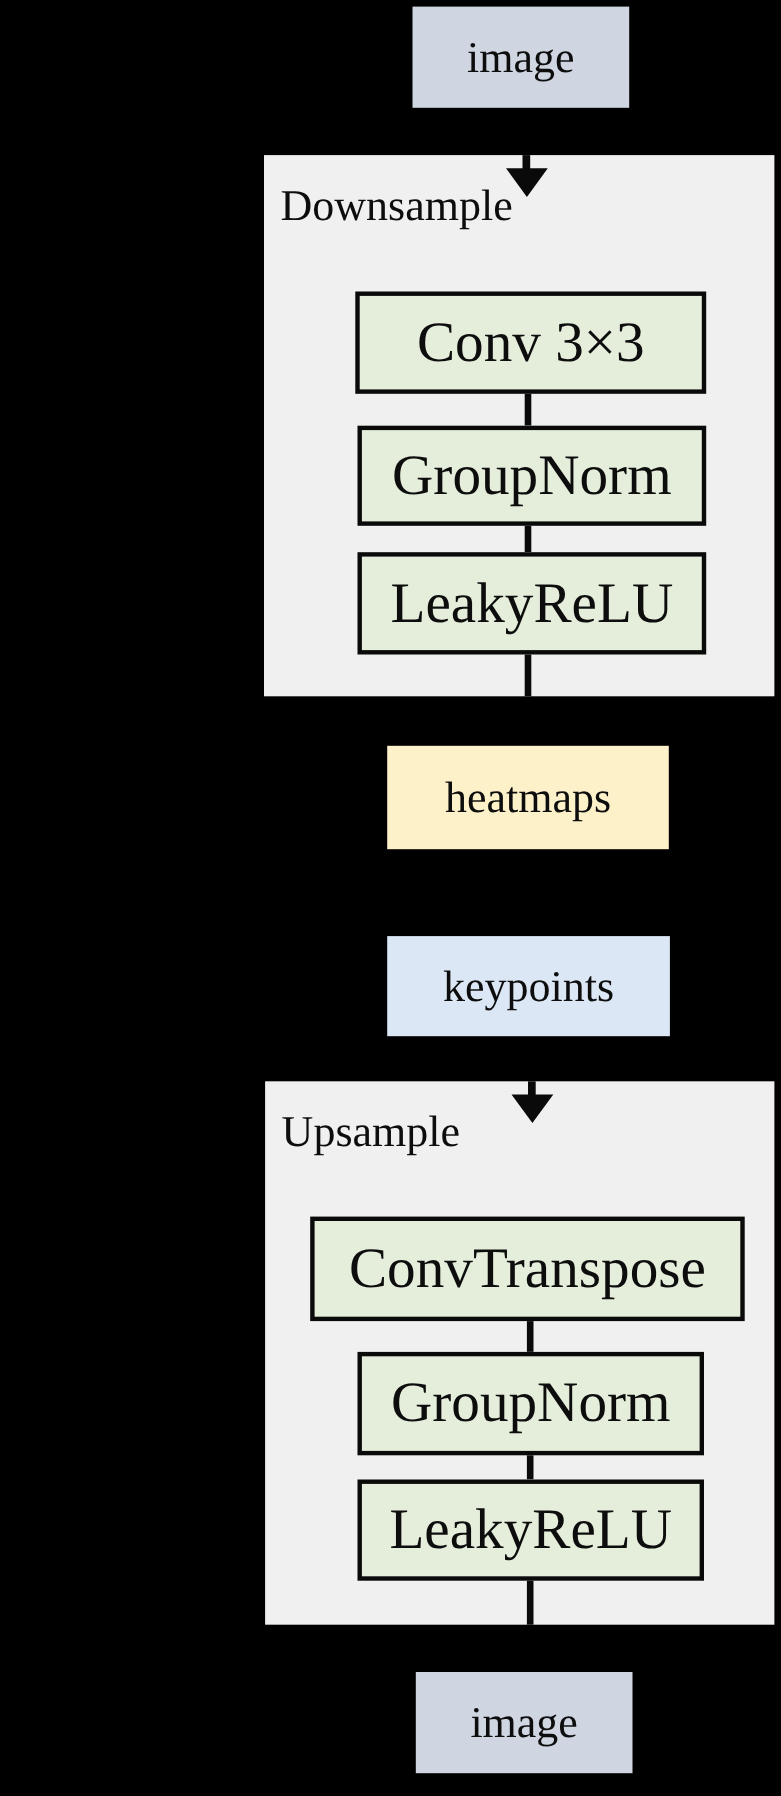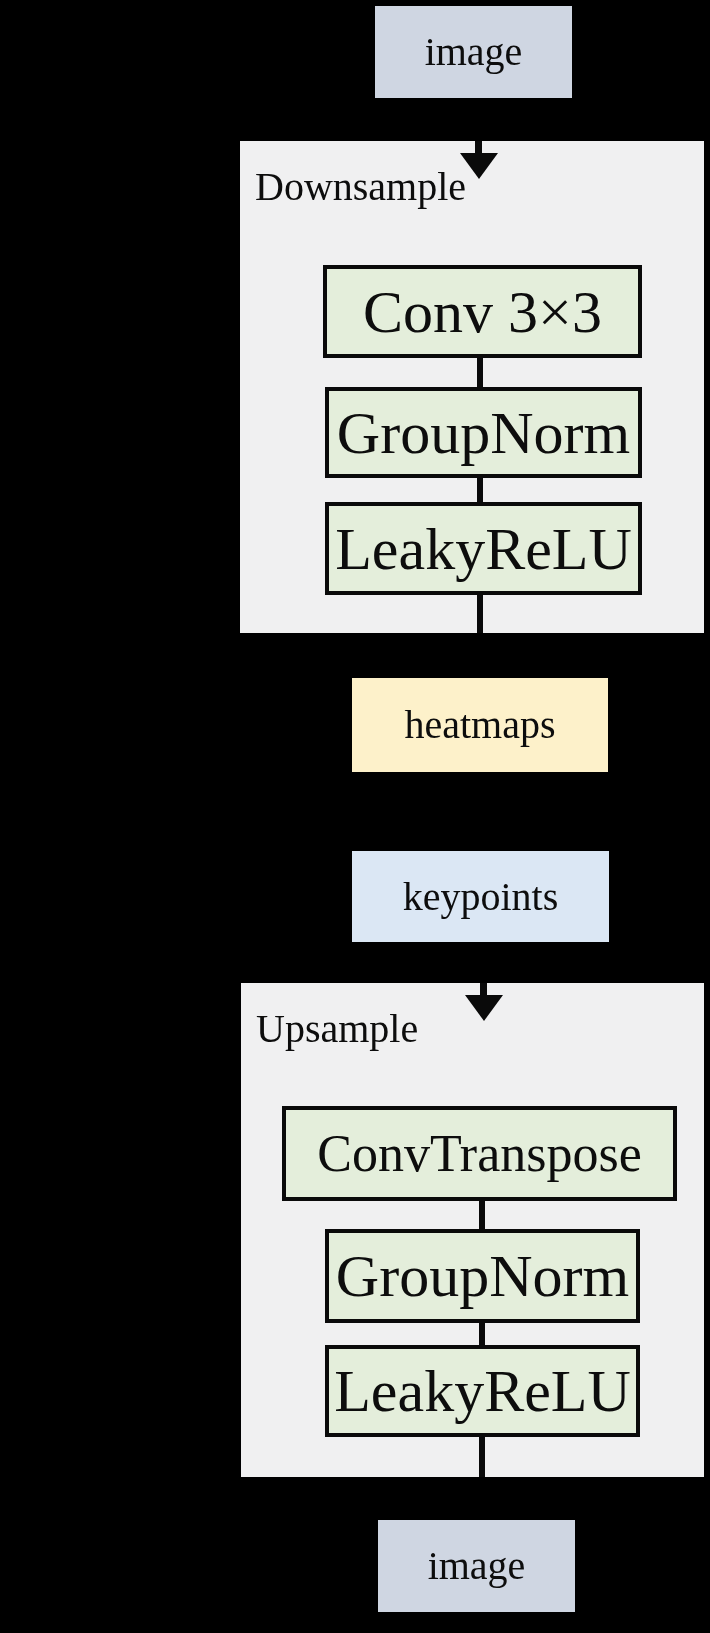--- a/index.html
+++ b/index.html
@@ -51,21 +51,21 @@
 
   
   .layer {
     position: absolute;
     box-sizing: border-box;
     background: var(--green, #e4eedb);
     border: 4px solid var(--line, #0a0a0a);
     display: flex;
     align-items: center;
     justify-content: center;
-    font-size: 60px;
+    font-size: 52px;
     line-height: 1;
     white-space: nowrap;
   }
   .panel-down .layer-1 { left: 83px; top: 124px; width: 319px; height: 93px; }
   .panel-down .layer-2 { left: 85px; top: 246px; width: 317px; height: 91px; }
   .panel-down .layer-3 { left: 85px; top: 361px; width: 317px; height: 93px; }
 
   .panel-up .layer-1 { left: 41px; top: 123px; width: 395px; height: 95px; font-size: 52px; font-family: Liberation Serif, serif; }
   .panel-up .layer-2 { left: 84px; top: 246px; width: 315px; height: 94px; }
   .panel-up .layer-3 { left: 84px; top: 362px; width: 315px; height: 92px; }

